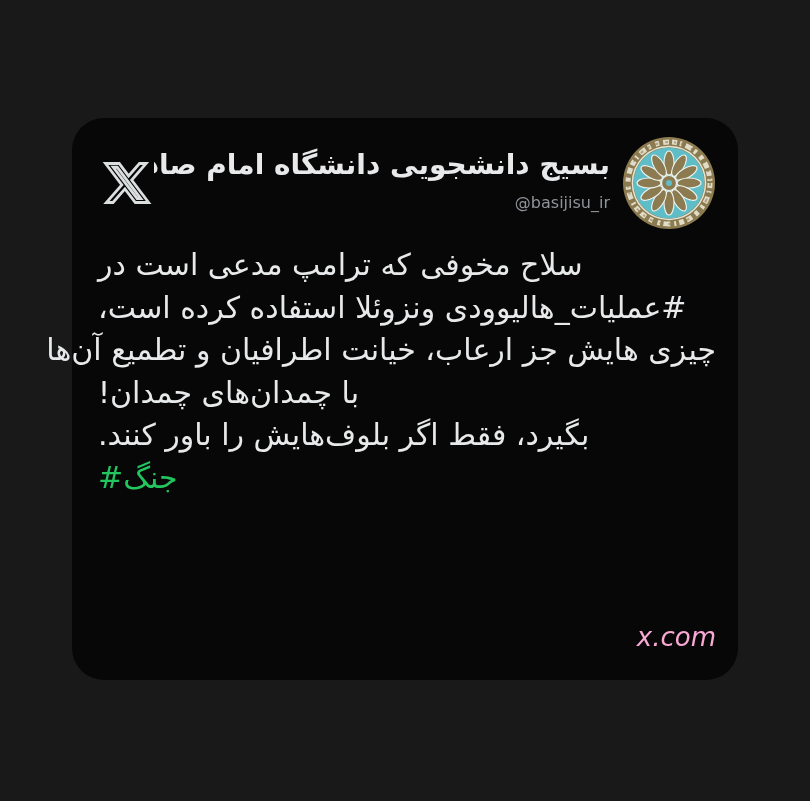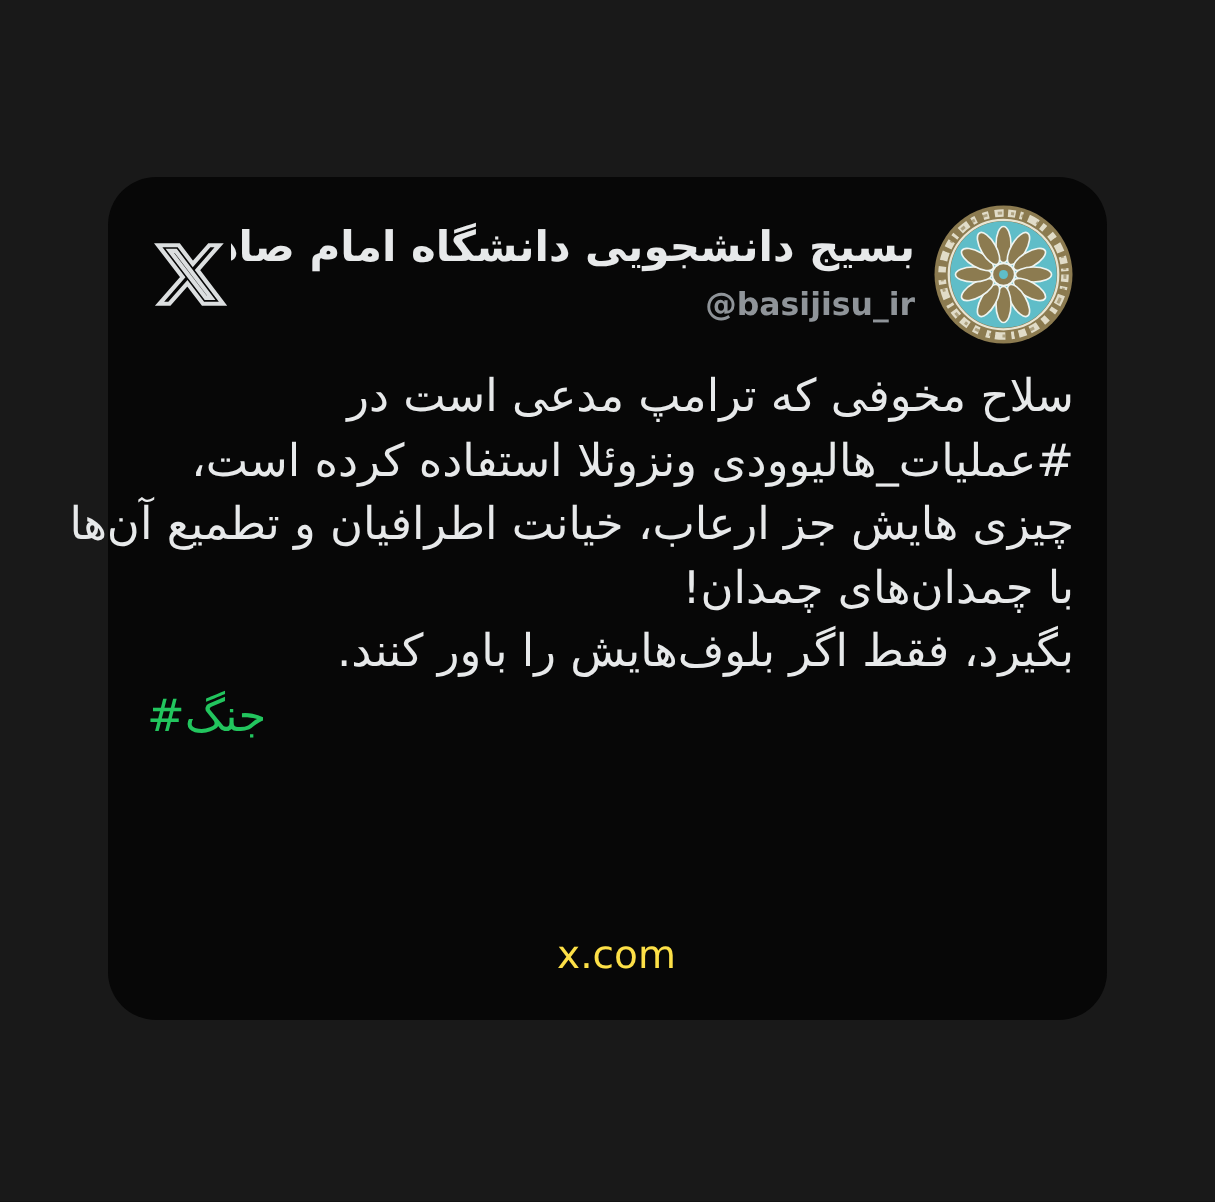--- a/index.html
+++ b/index.html
@@ -49,59 +49,60 @@
     direction: rtl;
     font-size: 28px;
     font-weight: bold;
     color: #e7e9ea;
     line-height: 36px;
     white-space: nowrap;
     text-align: right;
   }
   .acct-handle {
     direction: ltr;
-    font-size: 21px;
-    font-weight: bold;
+    font-size: 16px;
+    font-weight: normal;
     color: #8f9499;
     line-height: 32px;
     margin-top: 4px;
     white-space: nowrap;
   }
   .avatar {
     flex: 0 0 auto;
     width: 94px; height: 94px;
     display: block;
   }
   .tweet-text {
     margin-top: 14px;
   }
   .tweet-line {
     direction: rtl;
-    text-align: right;
+    text-align: left;
     font-size: 30px;
     line-height: 42.5px;
     color: #e7e9ea;
     white-space: nowrap;
   }
   .hashtag-line {
     direction: ltr;
     text-align: left;
     font-size: 30px;
     line-height: 42.5px;
     color: #22c55e;
     white-space: nowrap;
   }
   .footer-domain {
     margin-top: auto;
     direction: ltr;
-    text-align: center;
+    text-align: right;
     padding-left: 8px;
     font-size: 26px;
     line-height: 30px;
-    color: #fde047;
+    color: #f9a8d4;
+    font-style: italic;
   }
 </style>
 </head>
 <body>
 
 <div class="page">
   <div class="card">
 
     <div class="header">
       <svg class="xlogo" viewBox="0 0 24 24" aria-hidden="true">

